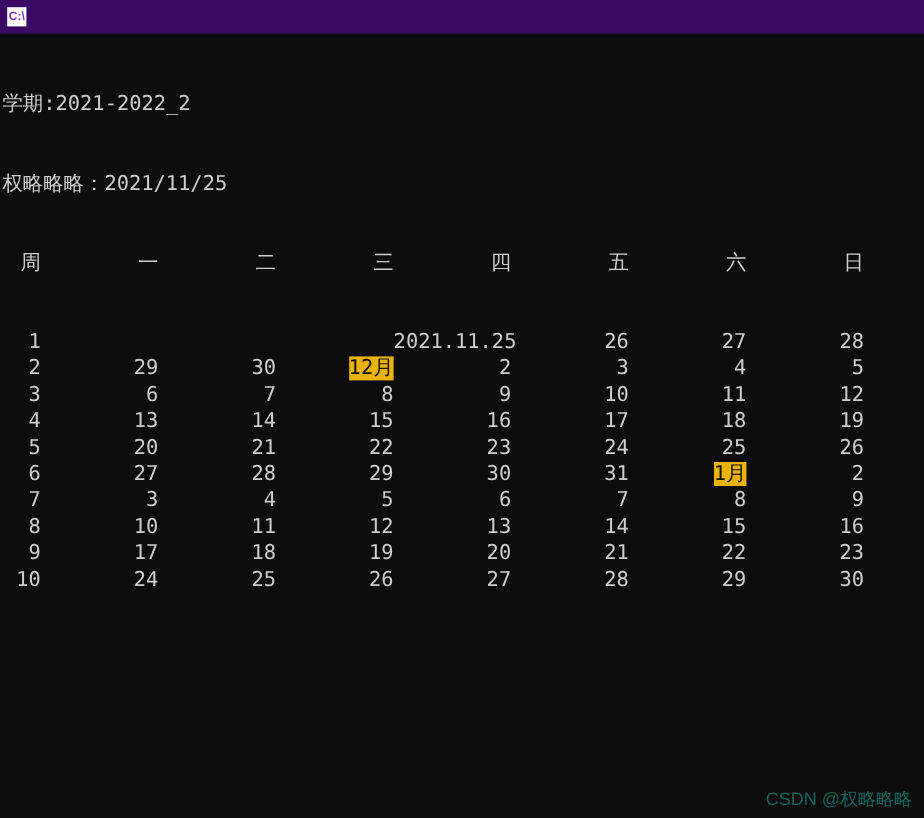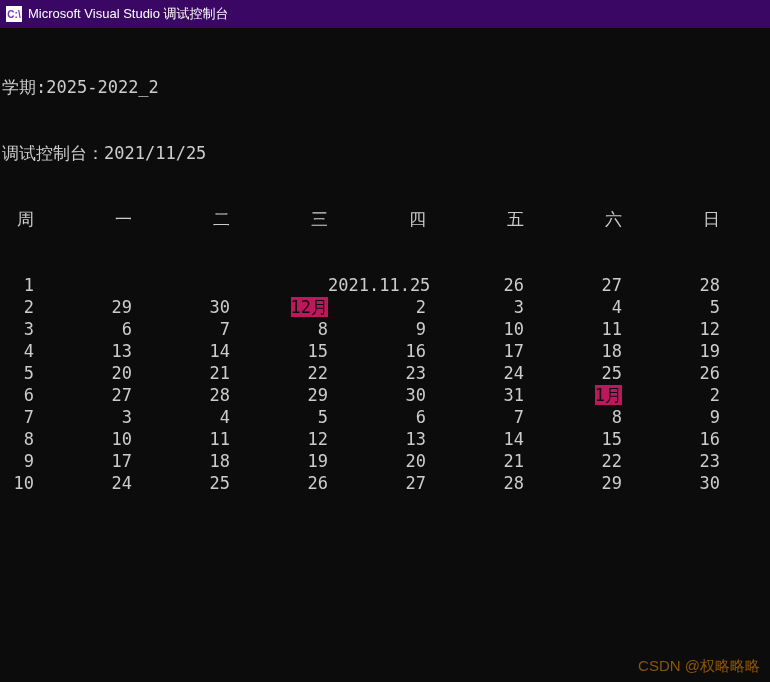--- a/index.html
+++ b/index.html
@@ -37,41 +37,40 @@
     .console {
       padding: 4px 2px 2px 2px;
       color: #cccccc;
       font-size: 17px;
       line-height: 22px;
       white-space: pre;
     }
     .row { display: flex; }
     .wcol { width: 32px; text-align: right; }
     .dcol { width: 98px; text-align: right; }
-    .hl { background: #be185d; color: #0c0c0c; padding: 0 0px; }
+    .hl { background: #eab308; color: #0c0c0c; padding: 0 0px; }
     .header-line1 { padding-left: 166px; }
     .header-line2 { padding-left: 182px; }
     .watermark {
       position: absolute;
       bottom: 6px;
       right: 10px;
-      color: #a16207;
+      color: #0f766e;
       font-size: 15px;
       font-family: "Microsoft YaHei", sans-serif;
       opacity: 0.85;
     }
   </style>
 </head>
 <body>
 
 <div class="titlebar">
   <span class="titlebar-icon">C:\</span>
-  <span>Microsoft Visual Studio 调试控制台</span>
 </div>
 
 <div class="console">
-  <div><span>学期:</span><span>2025-2022_2</span></div>
-  <div><span>调试控制台：</span><span>2021/11/25</span></div>
+  <div><span>学期:</span><span>2021-2022_2</span></div>
+  <div><span>权略略略：</span><span>2021/11/25</span></div>
   <div class="row" id="colhdr"><span class="wcol">周</span><span class="dcol">一</span><span class="dcol">二</span><span class="dcol">三</span><span class="dcol">四</span><span class="dcol">五</span><span class="dcol">六</span><span class="dcol">日</span></div>
   <div id="rows"><div class="row"><span class="wcol">1</span><span class="dcol"></span><span class="dcol"></span><span class="dcol"></span><span class="dcol">2021.11.25</span><span class="dcol">26</span><span class="dcol">27</span><span class="dcol">28</span></div><div class="row"><span class="wcol">2</span><span class="dcol">29</span><span class="dcol">30</span><span class="dcol"><span class="hl">12月</span></span><span class="dcol">2</span><span class="dcol">3</span><span class="dcol">4</span><span class="dcol">5</span></div><div class="row"><span class="wcol">3</span><span class="dcol">6</span><span class="dcol">7</span><span class="dcol">8</span><span class="dcol">9</span><span class="dcol">10</span><span class="dcol">11</span><span class="dcol">12</span></div><div class="row"><span class="wcol">4</span><span class="dcol">13</span><span class="dcol">14</span><span class="dcol">15</span><span class="dcol">16</span><span class="dcol">17</span><span class="dcol">18</span><span class="dcol">19</span></div><div class="row"><span class="wcol">5</span><span class="dcol">20</span><span class="dcol">21</span><span class="dcol">22</span><span class="dcol">23</span><span class="dcol">24</span><span class="dcol">25</span><span class="dcol">26</span></div><div class="row"><span class="wcol">6</span><span class="dcol">27</span><span class="dcol">28</span><span class="dcol">29</span><span class="dcol">30</span><span class="dcol">31</span><span class="dcol"><span class="hl">1月</span></span><span class="dcol">2</span></div><div class="row"><span class="wcol">7</span><span class="dcol">3</span><span class="dcol">4</span><span class="dcol">5</span><span class="dcol">6</span><span class="dcol">7</span><span class="dcol">8</span><span class="dcol">9</span></div><div class="row"><span class="wcol">8</span><span class="dcol">10</span><span class="dcol">11</span><span class="dcol">12</span><span class="dcol">13</span><span class="dcol">14</span><span class="dcol">15</span><span class="dcol">16</span></div><div class="row"><span class="wcol">9</span><span class="dcol">17</span><span class="dcol">18</span><span class="dcol">19</span><span class="dcol">20</span><span class="dcol">21</span><span class="dcol">22</span><span class="dcol">23</span></div><div class="row"><span class="wcol">10</span><span class="dcol">24</span><span class="dcol">25</span><span class="dcol">26</span><span class="dcol">27</span><span class="dcol">28</span><span class="dcol">29</span><span class="dcol">30</span></div></div>
 </div>
 
 <div class="watermark">CSDN @权略略略</div>
 
 </body></html>

